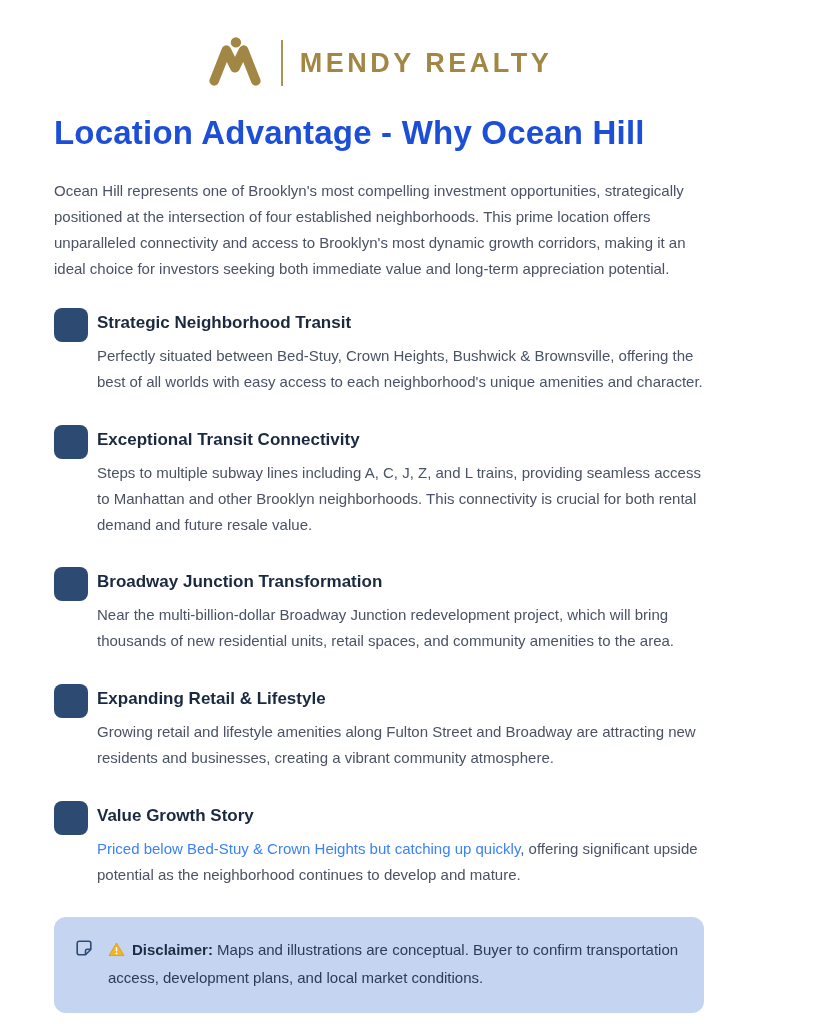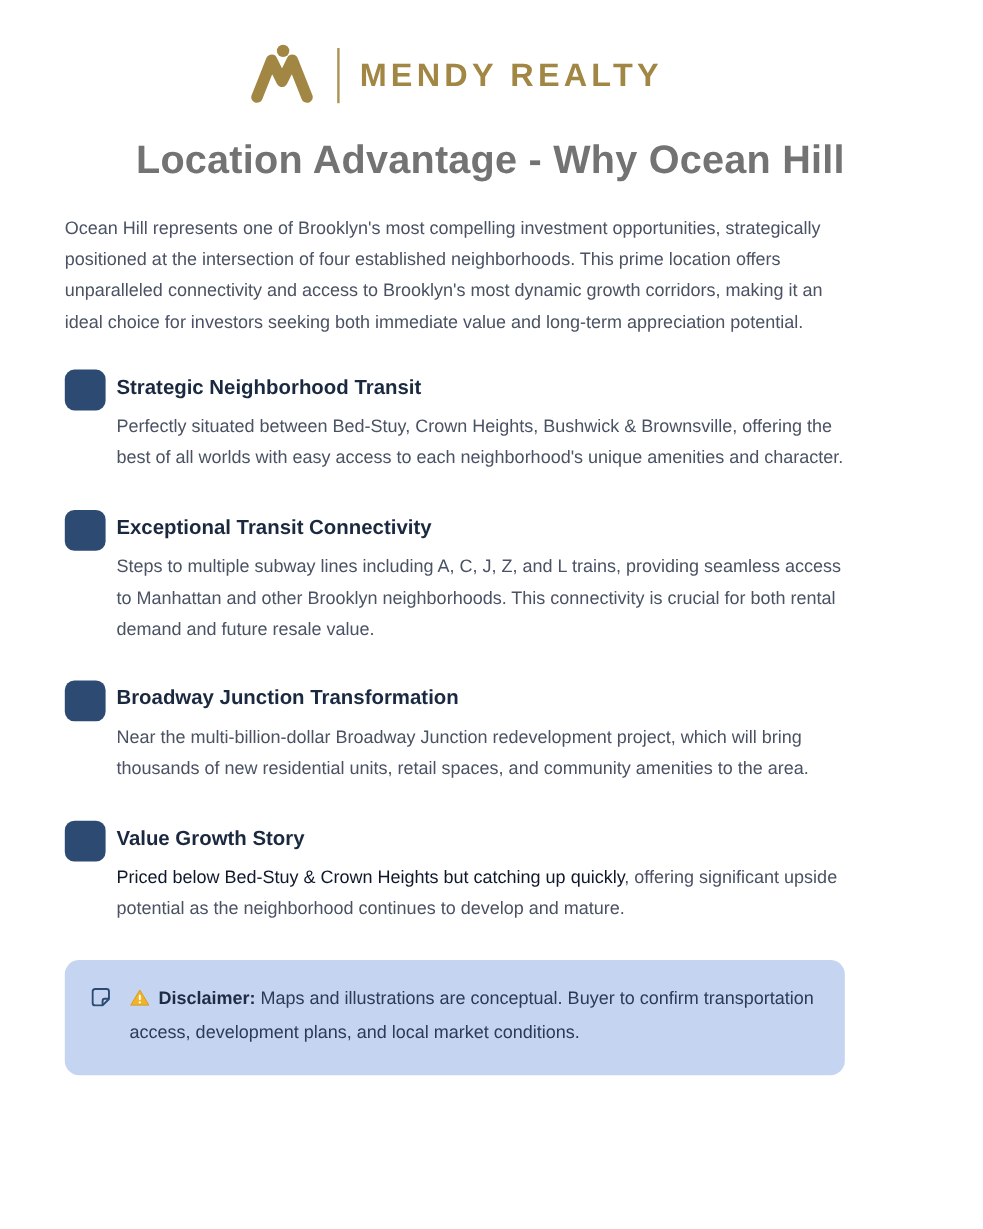--- a/index.html
+++ b/index.html
@@ -15,21 +15,21 @@
   .brand-row { display: flex; align-items: center; justify-content: center; gap: 17px; height: 54px; }
   .brand-divider { width: 2px; height: 46px; background: #ab9355; }
   .brand-name {
     font-size: 27px; font-weight: 600; letter-spacing: 3.5px;
     color: #a18743; white-space: nowrap;
   }
 
   
   h1.page-title {
     margin-top: 24px;
-    font-size: 33px; font-weight: 700; color: #737373; letter-spacing: 0.2px; text-align: right;
+    font-size: 33px; font-weight: 700; color: #1d4ed8; letter-spacing: 0.2px;
   }
 
   
   .intro {
     margin-top: 26px;
     font-size: 15px; line-height: 1.73; color: #4a5263;
     max-width: 712px;
   }
 
   
@@ -40,21 +40,21 @@
     background: #2d4a72; margin-top: 1px;
   }
   .section-content { margin-left: 9px; padding-top: 0; }
   .section-title {
     font-size: 17px; font-weight: 700; color: #1b2940;
     margin: 6px 0 10px 0;
   }
   .section-body {
     font-size: 15px; line-height: 1.73; color: #4a5263; max-width: 672px;
   }
-  .highlight { color: #0f172a; }
+  .highlight { color: #3b82f6; }
 
   
   .disclaimer-box {
     margin-top: 7px;
     background: #c4d4f1; border-radius: 12px;
     padding: 20px 22px 22px 20px;
     display: flex; align-items: flex-start; justify-content: space-between;
   }
   .note-icon { flex: none; margin: 3px 16px 0 2px; }
   .disclaimer-text {
@@ -102,20 +102,27 @@
     </div>
 
     <div class="section">
       <div class="section-icon"></div>
       <div class="section-content">
         <div class="section-title">Broadway Junction Transformation</div>
         <p class="section-body">Near the multi-billion-dollar Broadway Junction redevelopment project, which will bring thousands of new residential units, retail spaces, and community amenities to the area.</p>
       </div>
     </div>
 
+    <div class="section">
+      <div class="section-icon"></div>
+      <div class="section-content">
+        <div class="section-title">Expanding Retail &amp; Lifestyle</div>
+        <p class="section-body">Growing retail and lifestyle amenities along Fulton Street and Broadway are attracting new residents and businesses, creating a vibrant community atmosphere.</p>
+      </div>
+    </div>
 
     <div class="section">
       <div class="section-icon"></div>
       <div class="section-content">
         <div class="section-title">Value Growth Story</div>
         <p class="section-body"><span class="highlight">Priced below Bed-Stuy &amp; Crown Heights but catching up quickly</span><span>, offering significant upside potential as the neighborhood continues to develop and mature.</span></p>
       </div>
     </div>
 
   </div>

